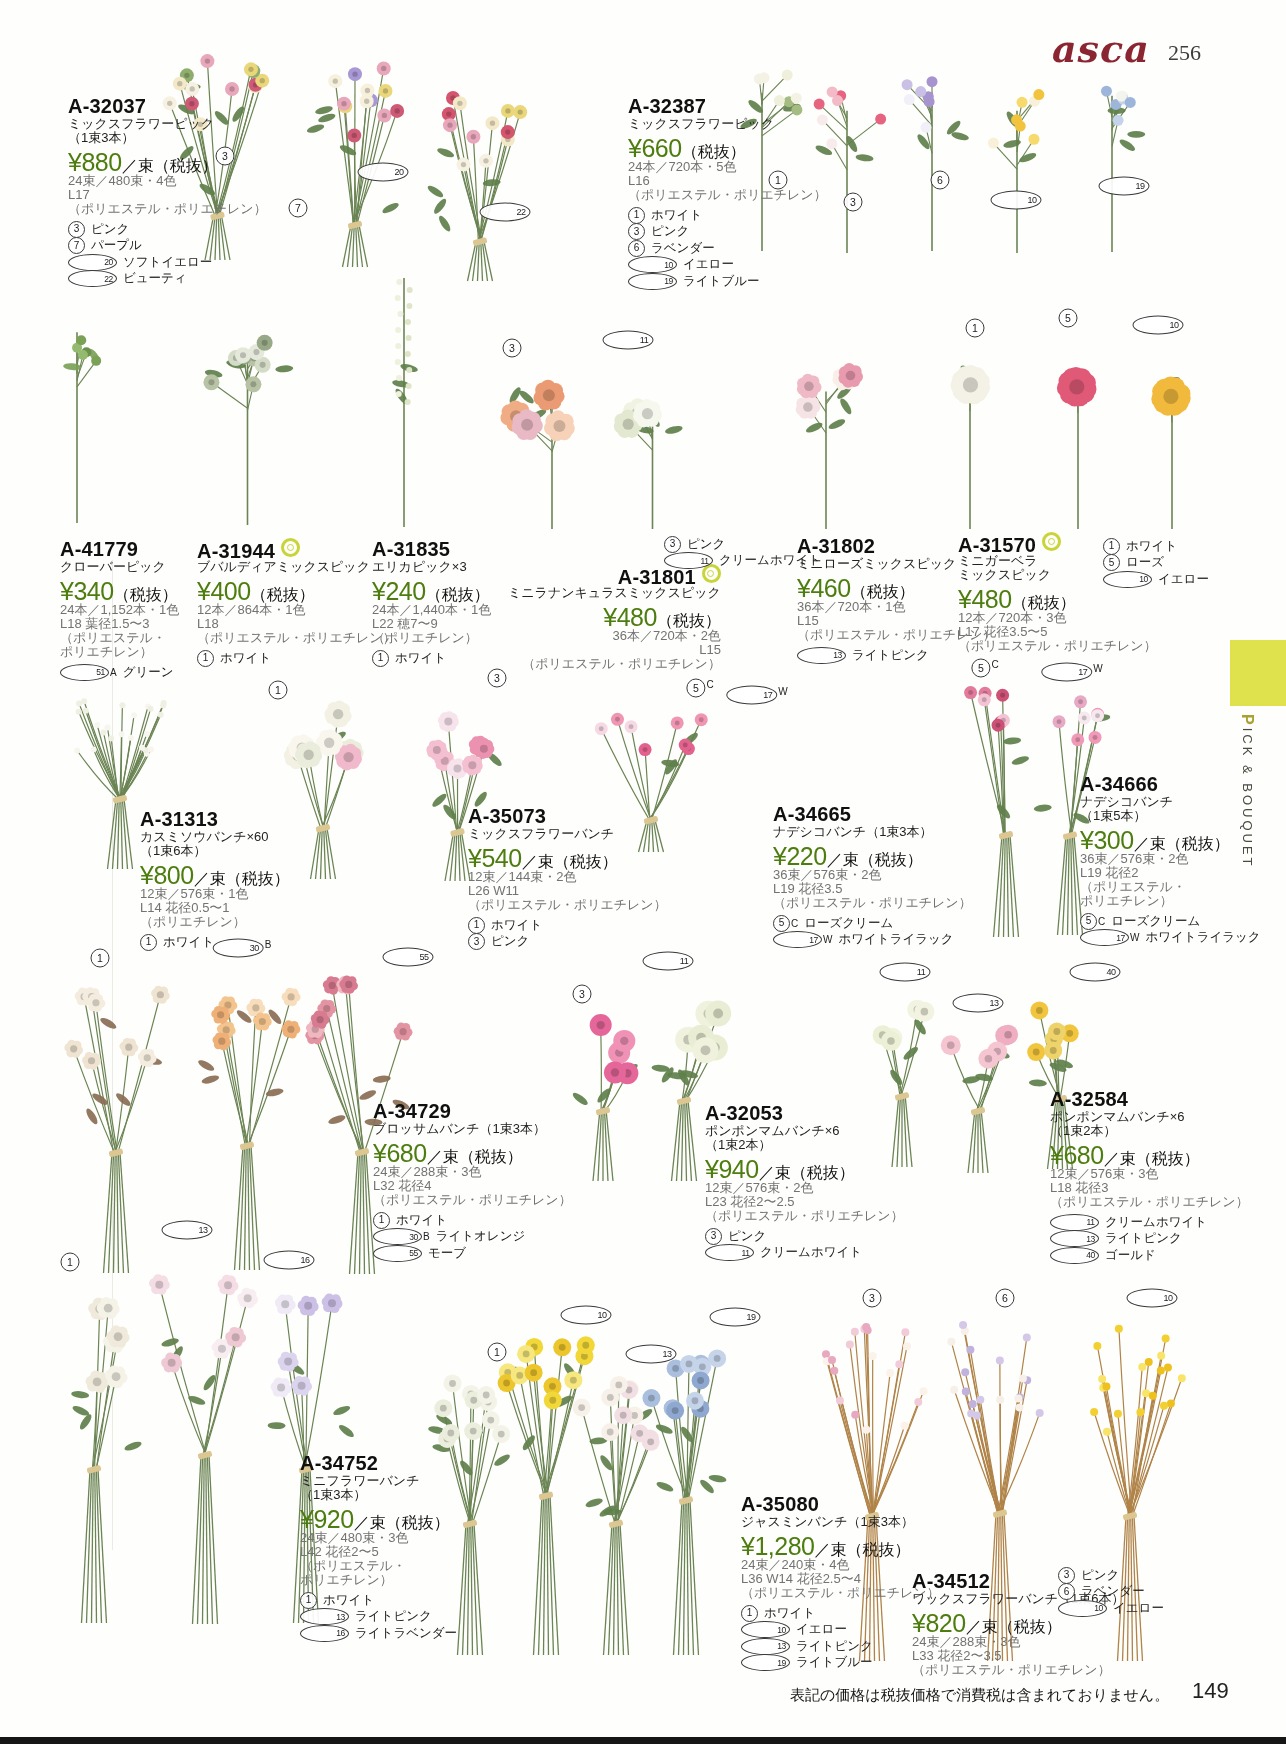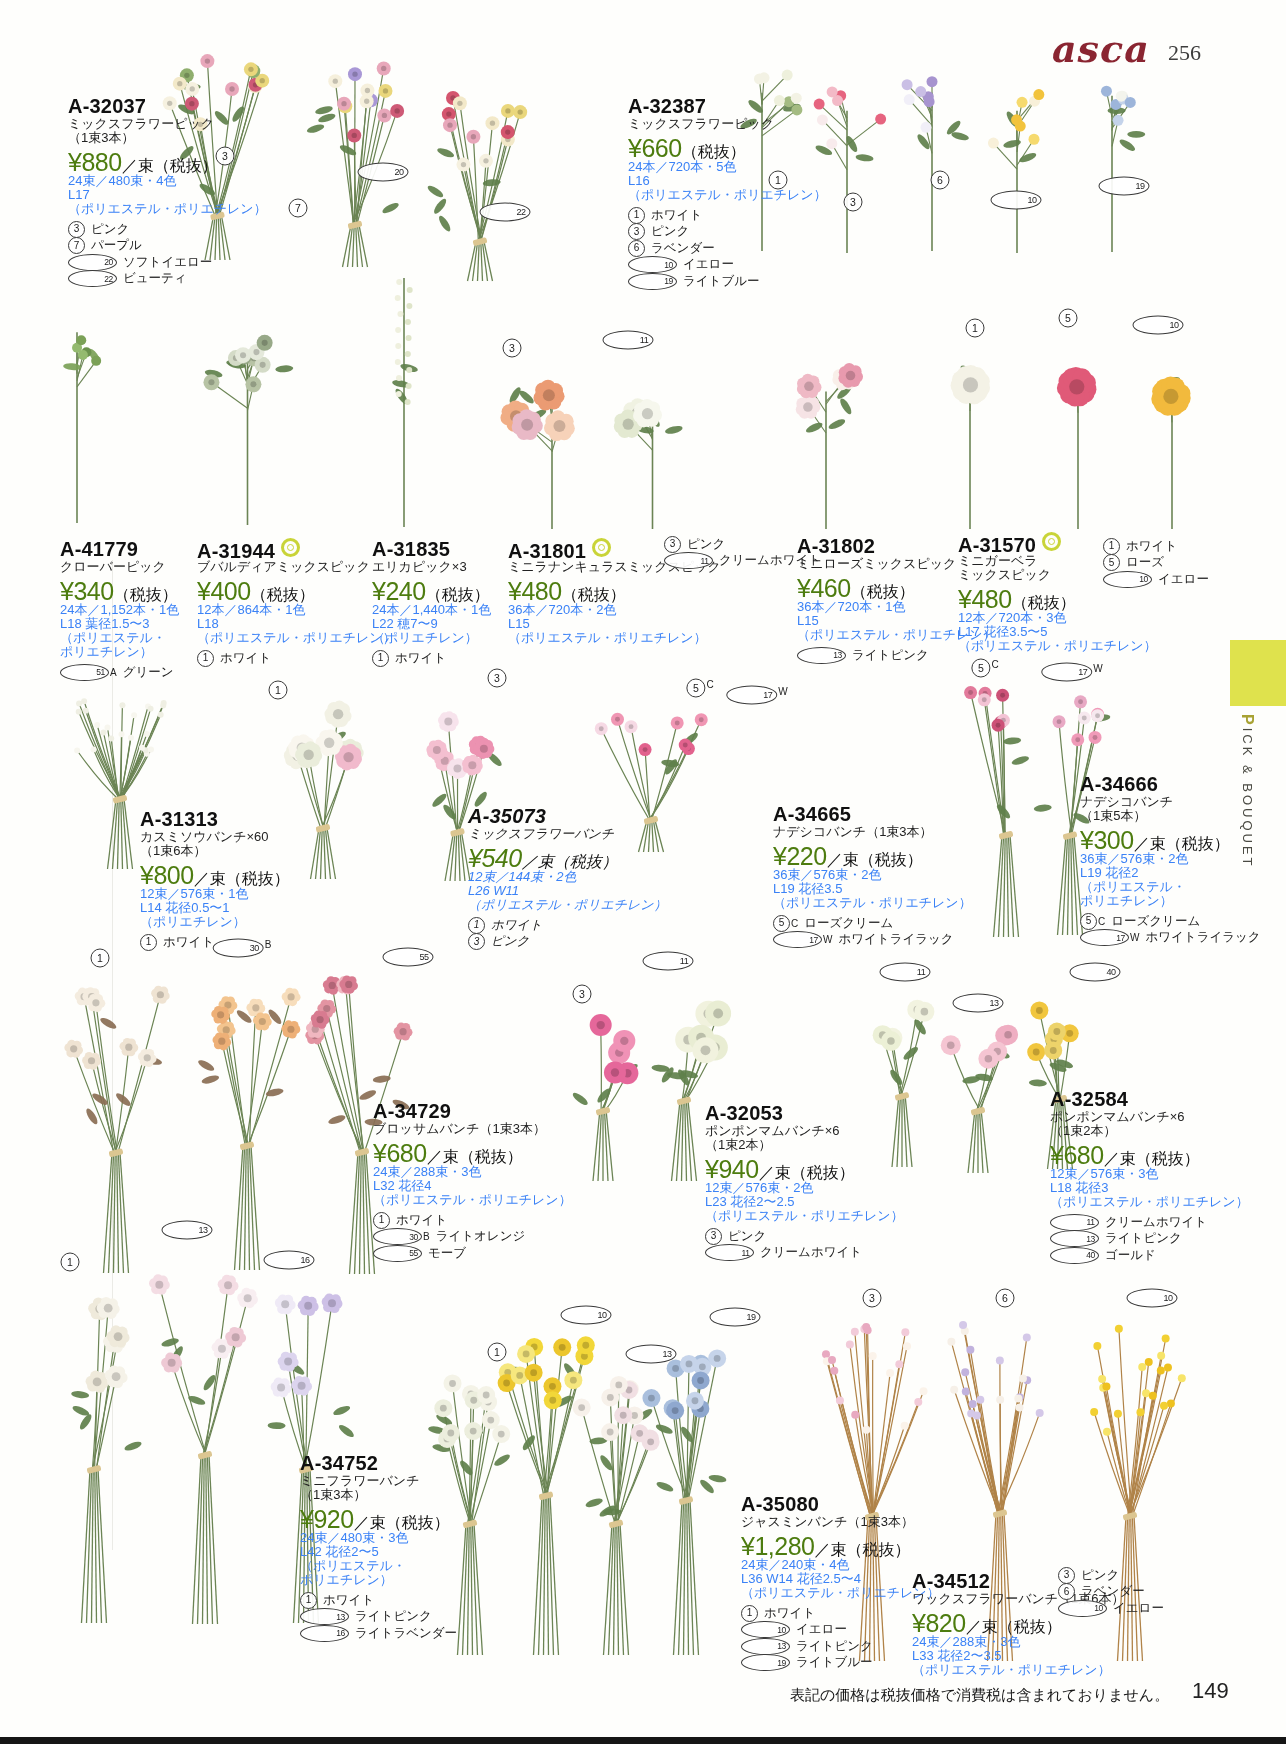--- a/index.html
+++ b/index.html
@@ -22,21 +22,21 @@
   
   .product{position:absolute;white-space:nowrap;}
   .coderow{font-weight:bold;font-size:20px;letter-spacing:.2px;color:#101010;height:22px;}
   .eco{display:inline-block;width:13px;height:13px;border:3px solid #c9d438;border-radius:50%;
        margin-left:6px;vertical-align:1px;position:relative;}
   .eco i{position:absolute;left:2.5px;top:2.5px;width:5px;height:5px;border:1.5px solid #c9d438;border-radius:50%;display:block;}
   .pname{font-size:13px;line-height:14px;color:#222;}
   .price{margin:3px 0 2px;height:24px;}
   .pbig{font-size:25px;letter-spacing:-.5px;color:#4d7c0f;}
   .prest{font-size:16px;color:#111;}
-  .spec{font-size:13px;line-height:14px;color:#3b82f6;}
+  .spec{font-size:13px;line-height:14px;color:#737373;}
   .clist{margin-top:5px;}
   .copt{display:flex;align-items:center;height:16.5px;font-size:12.5px;color:#222;}
   .circ{display:inline-flex;width:15px;height:15px;border:1px solid #3a3a3a;border-radius:50%;
         align-items:center;justify-content:center;flex:none;background:rgba(255,255,255,.92);
         font-size:10px;color:#222;line-height:1;}
   .circ.two{font-size:8.5px;letter-spacing:-.5px;padding-left:32px;}
   .csuf{font-size:10px;margin-left:1px;color:#222;}
   .clab{margin-left:6px;}
   
   .callout{position:absolute;transform:translate(-50%,-50%);display:flex;align-items:flex-start;}
@@ -1994,21 +1994,21 @@
         <div class="spec">24本／1,440本・1色</div>
         <div class="spec">L22 穂7〜9</div>
         <div class="spec">（ポリエチレン）</div>
         <div class="clist">
           <div class="copt">
             <span class="circ">1</span>
             <span class="clab">ホワイト</span>
           </div>
         </div>
       </div>
-      <div class="product" style="left: 508px; top: 538px;">
+      <div class="product" style="left: 508px; top: 564px; text-align: right;">
         <div class="coderow"><span>A-31801</span><span class="eco"><i></i></span></div>
         <div class="pname">ミニラナンキュラスミックスピック</div>
         <div class="price"><span class="pbig">¥480</span><span class="prest">（税抜）</span></div>
         <div class="spec">36本／720本・2色</div>
         <div class="spec">L15</div>
         <div class="spec">（ポリエステル・ポリエチレン）</div>
       </div>
       <div class="product" style="left: 664px; top: 531px;">
         <div class="clist">
           <div class="copt">
@@ -2068,21 +2068,21 @@
         <div class="spec">12束／576束・1色</div>
         <div class="spec">L14 花径0.5〜1</div>
         <div class="spec">（ポリエチレン）</div>
         <div class="clist">
           <div class="copt">
             <span class="circ">1</span>
             <span class="clab">ホワイト</span>
           </div>
         </div>
       </div>
-      <div class="product" style="left: 468px; top: 805px; font-style: italic;">
+      <div class="product" style="left: 468px; top: 805px;">
         <div class="coderow"><span>A-35073</span></div>
         <div class="pname">ミックスフラワーバンチ</div>
         <div class="price"><span class="pbig">¥540</span><span class="prest">／束（税抜）</span></div>
         <div class="spec">12束／144束・2色</div>
         <div class="spec">L26 W11</div>
         <div class="spec">（ポリエステル・ポリエチレン）</div>
         <div class="clist">
           <div class="copt">
             <span class="circ">1</span>
             <span class="clab">ホワイト</span>

